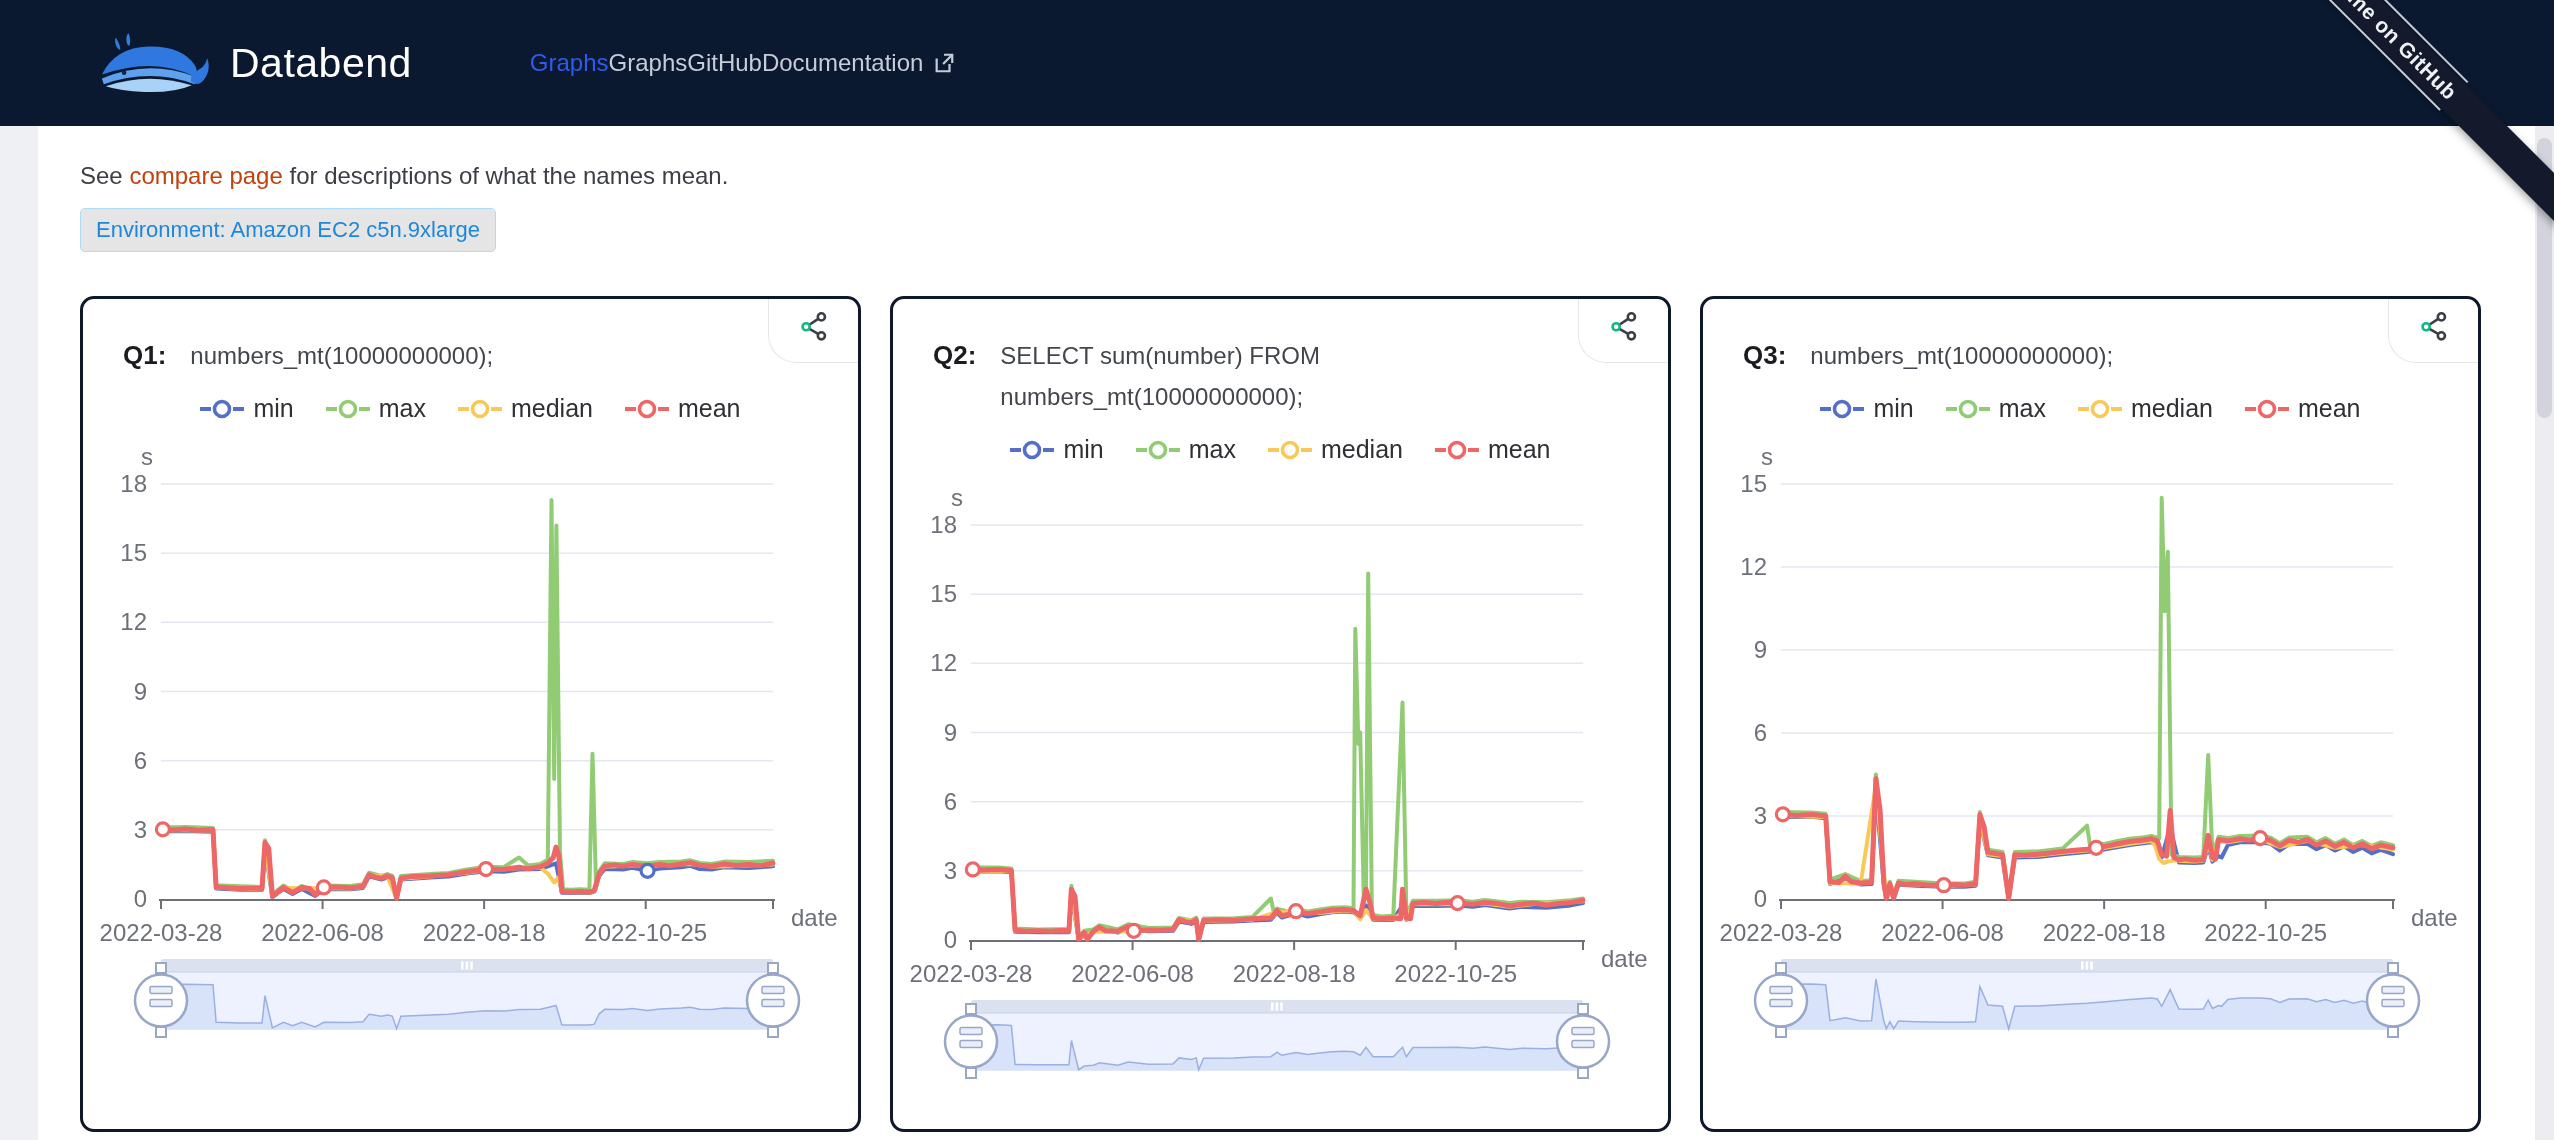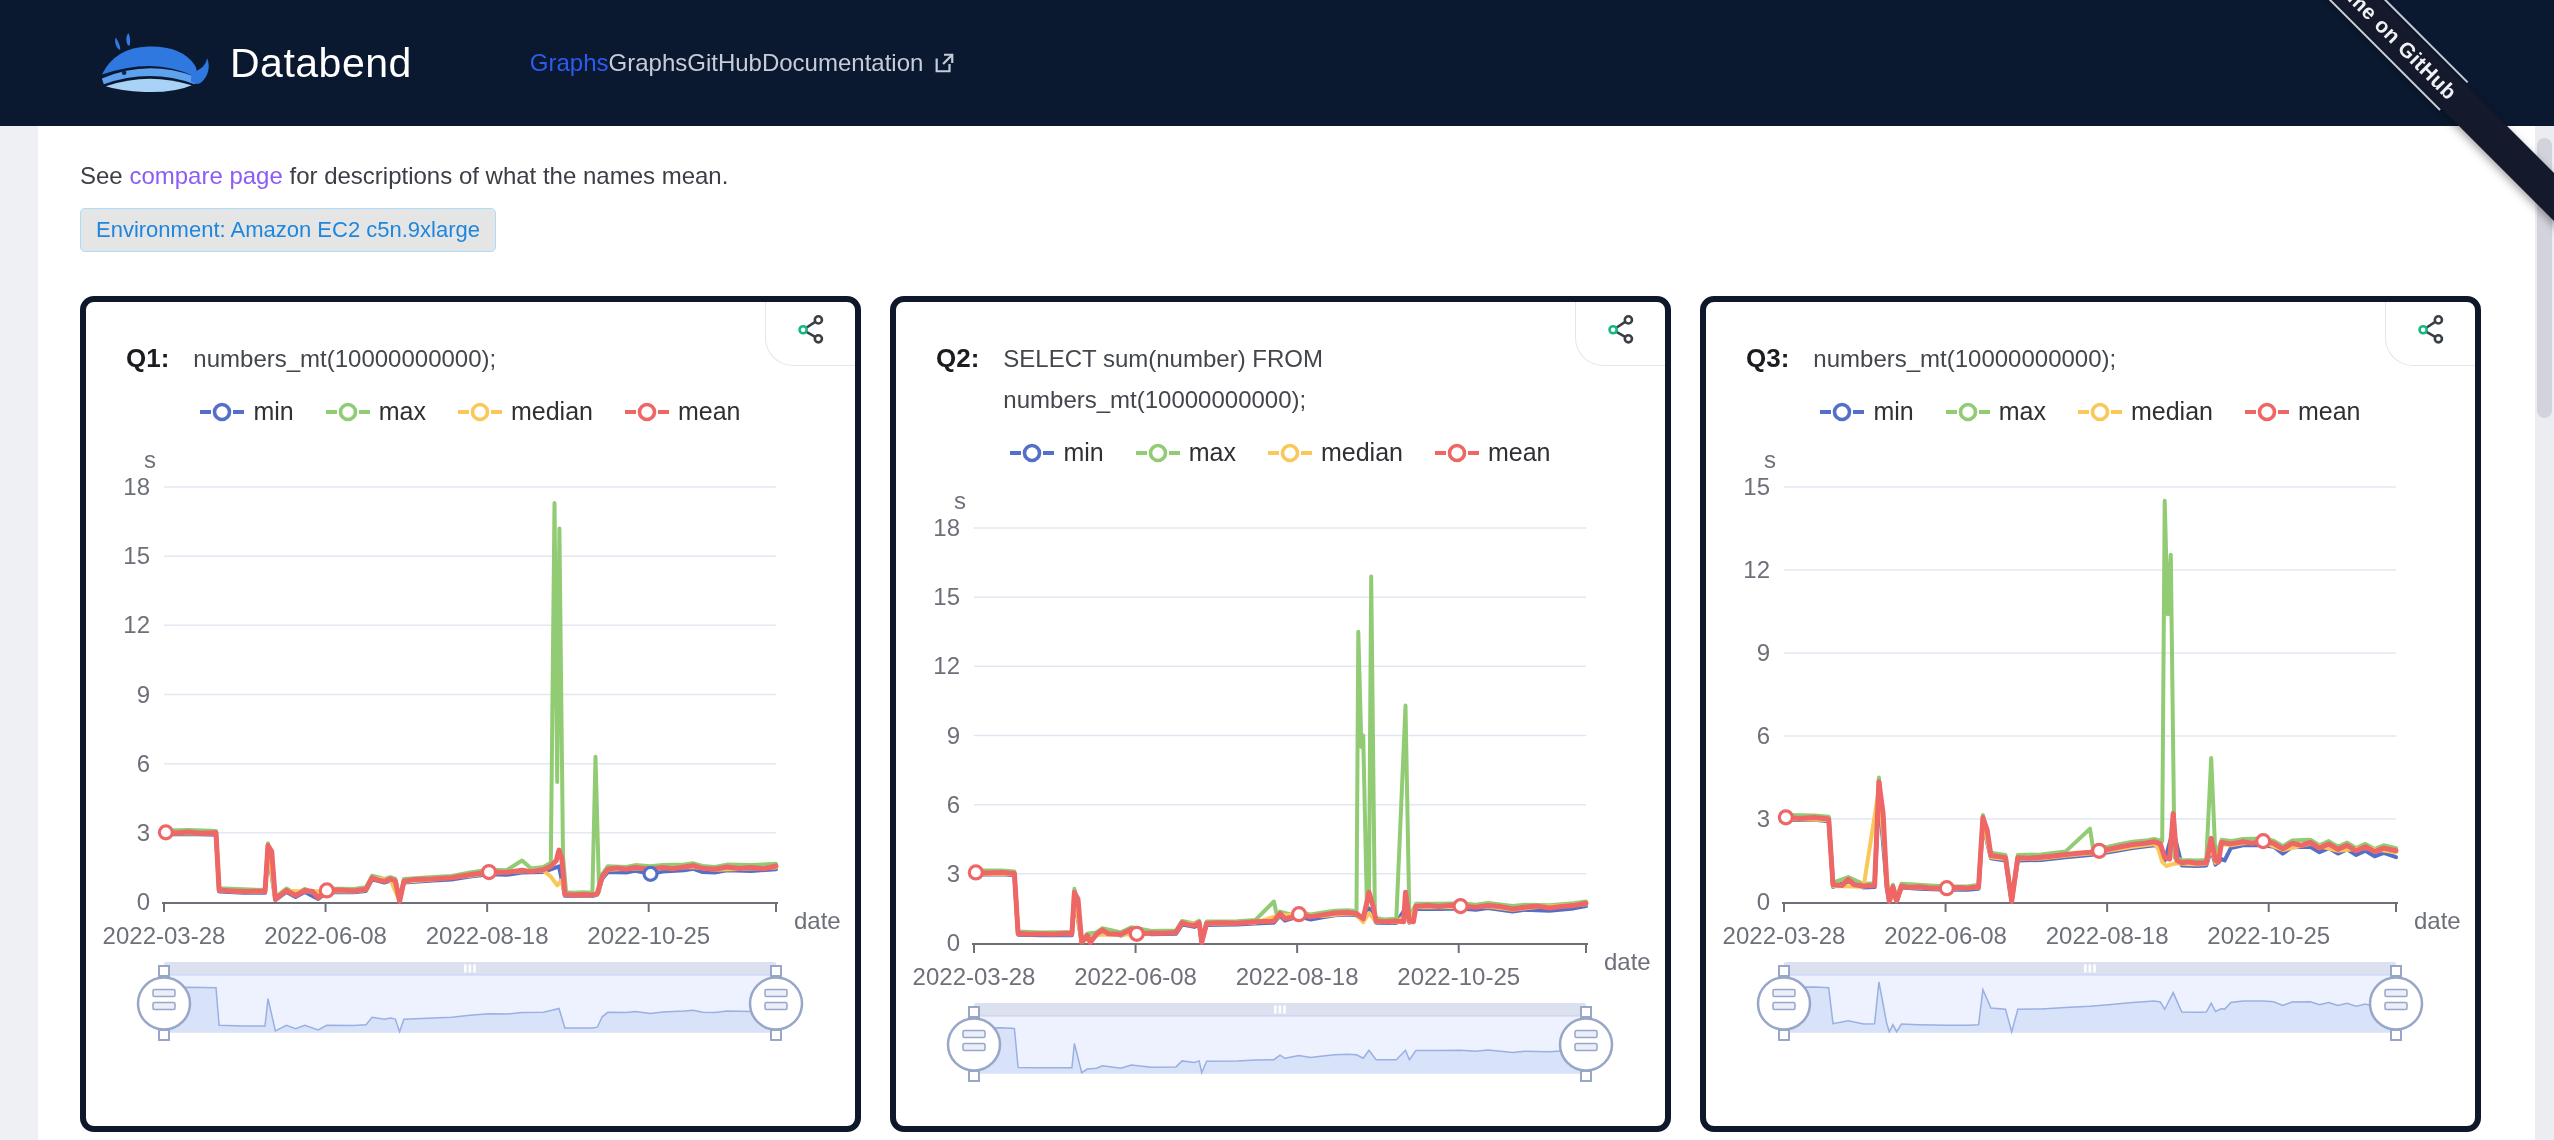--- a/index.html
+++ b/index.html
@@ -19,25 +19,25 @@
   .ribbon-inner { border-top:2px solid #c9cbd3; border-bottom:2px solid #c9cbd3; text-align:center; padding:7px 0; color:#f0f1f5; font-size:21px; font-weight:700; letter-spacing:.5px; }
 
   
   .gutter-left { position:absolute; left:0; top:126px; width:38px; height:1014px; background:#eef0f4; }
   .scrollbar { position:absolute; right:0; top:126px; width:19px; height:1014px; background:#ececf1; }
   .scrollbar-thumb { position:absolute; left:2px; top:12px; width:15px; height:280px; background:#d2d3dc; border-radius:8px; }
 
   
   main { position:relative; }
   .intro { margin:36px 0 0 80px; font-size:24px; color:#3b3e45; }
-  .intro a { color:#8b5cf6; text-decoration:none; cursor:pointer;margin-top:40px; }
+  .intro a { color:#c2410c; text-decoration:none; cursor:pointer;margin-top:40px; }
   .env-badge { display:inline-block; margin:18px 0 0 80px; font-size:22px; color:#1d86dd; background:#e5e5e5; border:1px solid #abdcf8; border-radius:5px; padding:8px 15px; }
 
   .cards-row { display:flex; gap:29px; margin:44px 0 0 80px; }
-  .card { position:relative; width:781px; height:836px; background:#fff; border:6px solid #0f172a; border-radius:14px; }
+  .card { position:relative; width:781px; height:836px; background:#fff; border:3px solid #0f172a; border-radius:14px; }
 
   .share-tab { position:absolute; top:0; right:0; width:90px; height:64px; border-left:1px solid #e6e6e9; border-bottom:1px solid #e6e6e9; border-bottom-left-radius:28px; border-top-right-radius:14px; display:flex; justify-content:center; align-items:flex-start; padding-top:11px; cursor:pointer; background:#fff; }
 
   .card-head { padding:36px 100px 0 40px; display:flex; gap:24px; }
   .qlabel { font-size:26px; font-weight:700; color:#1b1c1f; line-height:41px; }
   .query { font-size:24px; color:#43464c; line-height:41px; }
 
   .legend-row { margin-top:18px; display:flex; justify-content:center; align-items:center; gap:32px; }
   .legend-item { display:flex; align-items:center; gap:9px; font-size:25px; color:#2f3033; cursor:pointer; }
 

